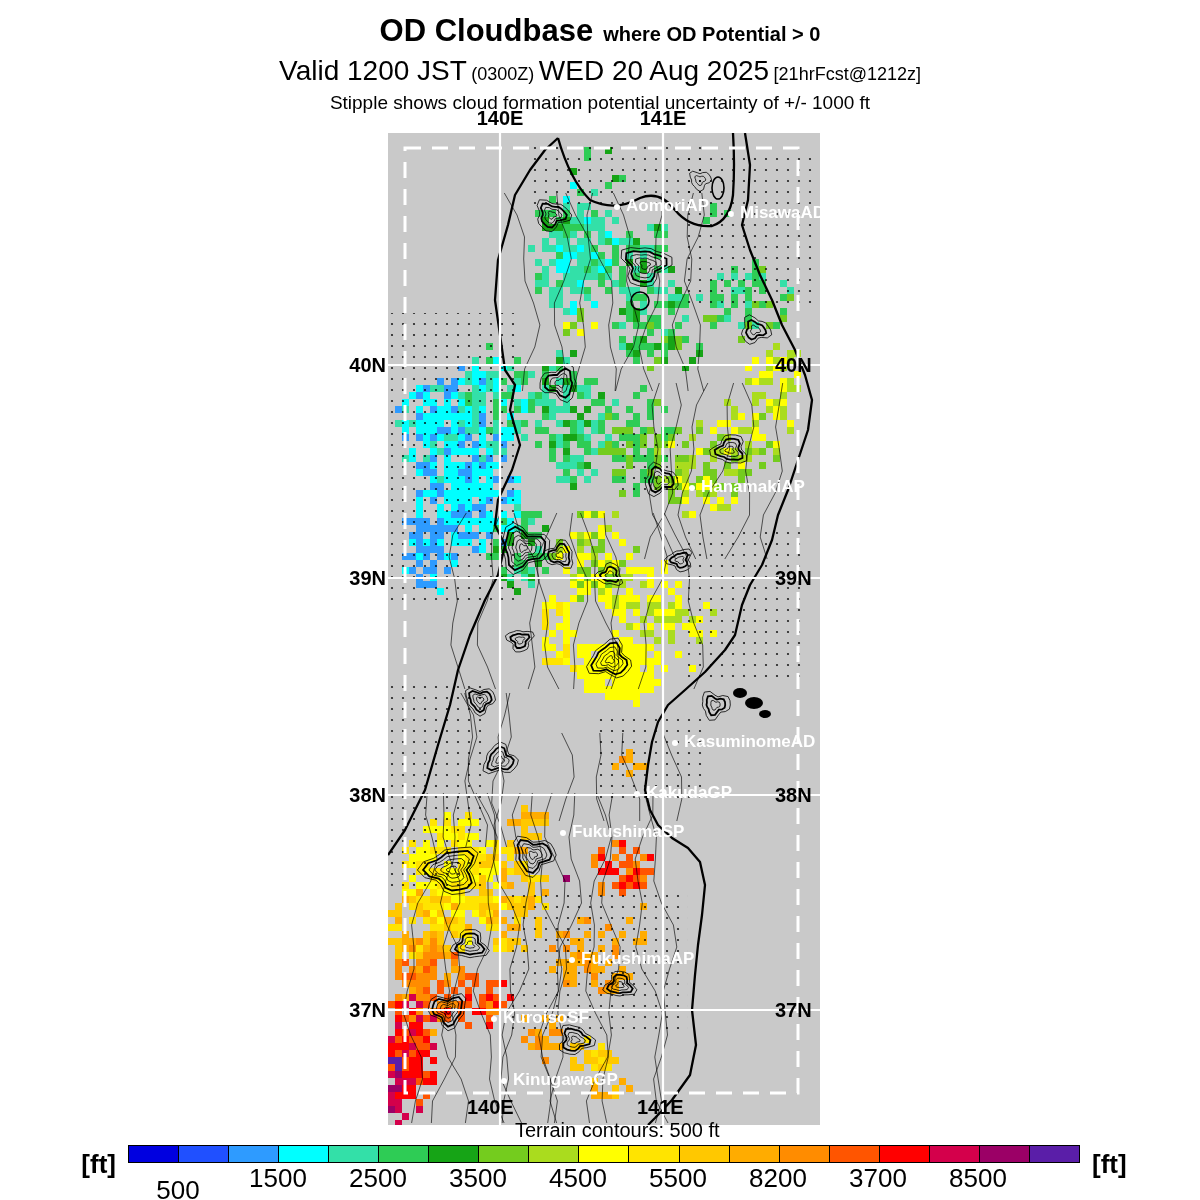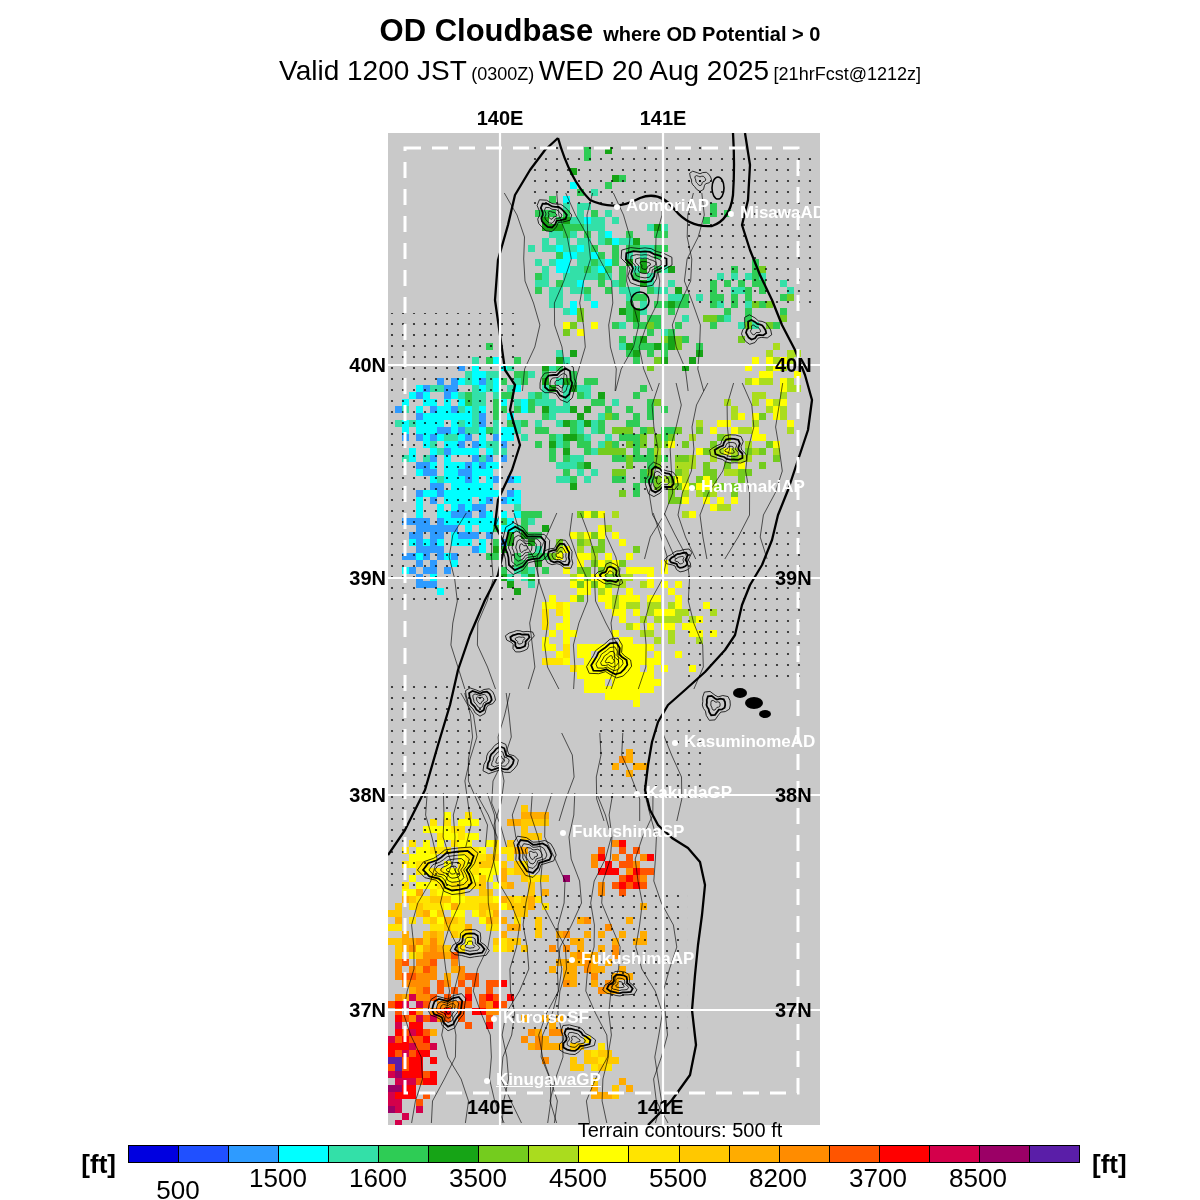--- a/index.html
+++ b/index.html
@@ -15,21 +15,21 @@
   .t-small{font-size:18px;}
   .t-line3{font-size:19px;line-height:24px;}
   
   .map-wrap{position:absolute;left:388px;top:133px;width:432px;height:992px;overflow:hidden;}
   .map-wrap svg{position:absolute;left:0;top:0;}
   .axis-top{position:absolute;top:107px;width:90px;text-align:center;font-size:20px;font-weight:bold;}
   .axis-left{position:absolute;width:60px;text-align:right;font-size:20px;font-weight:bold;line-height:22px;}
   .in-map-label{position:absolute;font-size:20px;font-weight:bold;color:#000;line-height:22px;white-space:nowrap;}
   .station{position:absolute;white-space:nowrap;color:#fff;font-size:17px;font-weight:bold;line-height:17px;}
   .station .dot{display:inline-block;width:6px;height:6px;border-radius:50%;background:#fff;margin-right:6px;vertical-align:middle;}
-  .terrain-note{position:absolute;top:1119px;left:530px;width:300px;text-align:center;font-size:20px;}
+  .terrain-note{position:absolute;top:1119px;left:515px;width:300px;text-align:left;font-size:20px;}
   
   .cbar{position:absolute;left:128px;top:1145px;width:950px;height:16px;border:1px solid #000;display:flex;}
   .cbar .seg{flex:1 1 0;border-right:1px solid #000;}
   .cbar .seg:last-child{border-right:none;}
   .cbar-labels{position:absolute;left:128px;top:1163px;width:950px;height:30px;}
   .cbar-labels span{position:absolute;transform:translateX(-50%);font-size:26px;line-height:30px;}
   .ft-label{position:absolute;top:1149px;font-size:26px;font-weight:bold;}
   .ft-left{left:58px;width:58px;text-align:right;}
   .ft-right{left:1092px;}
 </style>
@@ -41,20 +41,21 @@
   <div class="title-block">
     <div class="t-line1">
       <span class="t-main">OD Cloudbase</span><span class="t-qual">where OD Potential &gt; 0</span>
     </div>
     <div class="t-line2">
       <span class="t-big">Valid 1200 JST</span>
       <span class="t-small">(0300Z)</span>
       <span class="t-big">WED 20 Aug 2025</span>
       <span class="t-small">[21hrFcst@1212z]</span>
     </div>
+    <div class="t-line3">Stipple shows cloud formation potential uncertainty of +/- 1000 ft</div>
   </div>
 
   <div id="top-axis">
       <div class="axis-top" style="left: 455px;">140E</div>
       <div class="axis-top" style="left: 618px;">141E</div>
     </div>
   <div id="left-axis">
       <div class="axis-left" style="left: 326px; top: 354px;">40N</div>
       <div class="axis-left" style="left: 326px; top: 567px;">39N</div>
       <div class="axis-left" style="left: 326px; top: 784px;">38N</div>
@@ -2164,21 +2165,21 @@
       </div>
     <div id="stations">
         <div class="station" style="left: 226px; top: 64px;"><span class="dot"></span><span>AomoriAP</span></div>
         <div class="station" style="left: 340px; top: 71px;"><span class="dot"></span><span>MisawaAD</span></div>
         <div class="station" style="left: 301px; top: 345px;"><span class="dot"></span><span>HanamakiAP</span></div>
         <div class="station" style="left: 265px; top: 600px; padding-left: 19px;"><span class="dot"></span><span>KasuminomeAD</span></div>
         <div class="station" style="left: 246px; top: 651px;"><span class="dot"></span><span>KakudaGP</span></div>
         <div class="station" style="left: 172px; top: 690px;"><span class="dot"></span><span>FukushimaSP</span></div>
         <div class="station" style="left: 181px; top: 817px;"><span class="dot"></span><span>FukushimaAP</span></div>
         <div class="station" style="left: 103px; top: 876px;"><span class="dot"></span><span>KuroisoSF</span></div>
-        <div class="station" style="left: 96px; top: 938px; text-decoration: underline;"><span class="dot"></span><span>KinugawaGP</span></div>
+        <div class="station" style="left: 113px; top: 938px;"><span class="dot"></span><span>KinugawaGP</span></div>
       </div>
   </div>
 
   <div class="terrain-note">Terrain contours: 500 ft</div>
 
   <div class="ft-label ft-left">[ft]</div>
   <div class="cbar" id="cbar">
       <div class="seg" style="background: rgb(0, 0, 224);"></div>
       <div class="seg" style="background: rgb(32, 80, 255);"></div>
       <div class="seg" style="background: rgb(46, 155, 255);"></div>
@@ -2195,21 +2196,21 @@
       <div class="seg" style="background: rgb(255, 140, 0);"></div>
       <div class="seg" style="background: rgb(255, 85, 0);"></div>
       <div class="seg" style="background: rgb(255, 0, 0);"></div>
       <div class="seg" style="background: rgb(212, 0, 75);"></div>
       <div class="seg" style="background: rgb(155, 0, 102);"></div>
       <div class="seg" style="background: rgb(90, 30, 168);"></div>
     </div>
   <div class="cbar-labels" id="cbar-labels">
       <span style="left: 50px; margin-top: 12px;">500</span>
       <span style="left: 150px;">1500</span>
-      <span style="left: 250px;">1600</span>
+      <span style="left: 250px;">2500</span>
       <span style="left: 350px;">3500</span>
       <span style="left: 450px;">4500</span>
       <span style="left: 550px;">5500</span>
       <span style="left: 650px;">8200</span>
       <span style="left: 750px;">3700</span>
       <span style="left: 850px;">8500</span>
     </div>
   <div class="ft-label ft-right">[ft]</div>
 
 </div>

